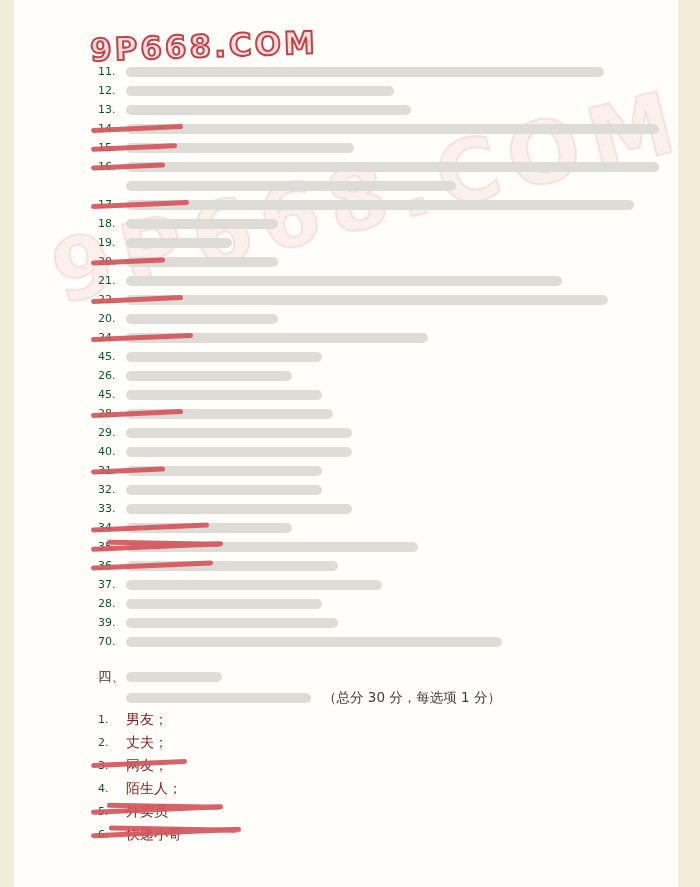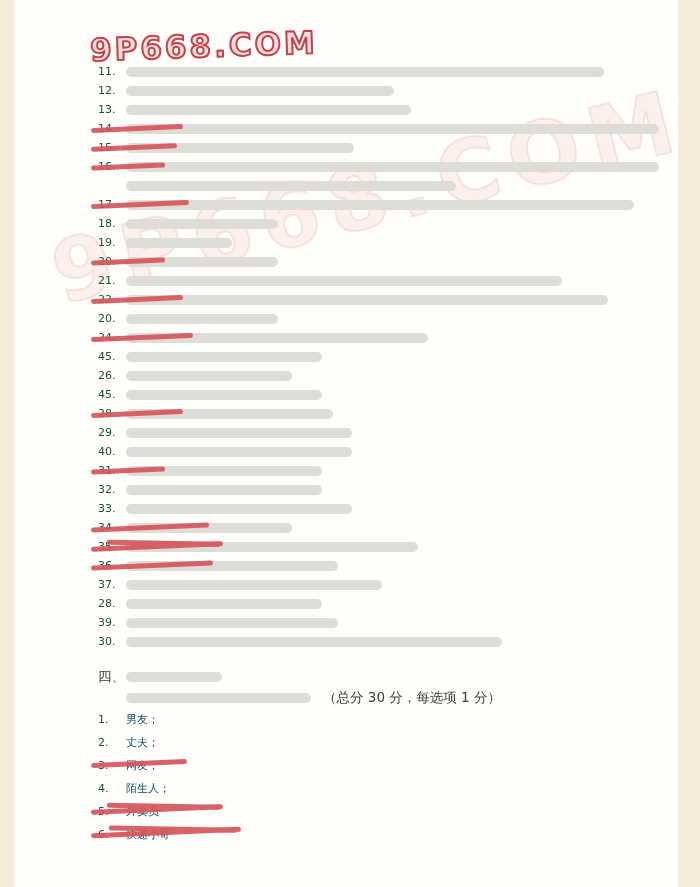--- a/index.html
+++ b/index.html
@@ -49,21 +49,21 @@
     content:"";position:absolute;left:12%;top:-3.5px;width:86%;height:4.5px;
     background:#d4565c;border-radius:4px;transform:rotate(3.5deg);
   }
   .section{position:absolute;left:84px;top:666px;right:28px;}
   .sec-row{position:relative;display:flex;align-items:center;height:21px;}
   .sec-marker{flex:none;width:28px;font-size:13.5px;color:#3d3d3d;}
   .indent{margin-left:28px;}
   .q-row{position:relative;display:flex;align-items:center;height:21px;}
   .score-note{font-size:13.5px;color:#3d3d3d;margin-left:12px;white-space:nowrap;}
   .opt-row{position:relative;display:flex;align-items:center;height:23px;}
-  .opt-label{font-size:11px;color:#0c4a6e;}
+  .opt-label{font-size:14px;color:#7f1d1d;}
 </style>
 </head>
 <body>
 
 <div class="page">
 
   <div class="diag-watermark">9P668.COM</div>
 
   <div class="brand-watermark">9P668.COM</div>
 
@@ -194,21 +194,21 @@
       </div>
       <div class="row">
         <span class="num">28.</span>
         <span class="bar" title="原文为露骨内容，复刻时已用灰色条替代，未转录原文" style="width: 196px;"></span>
       </div>
       <div class="row">
         <span class="num">39.</span>
         <span class="bar" title="原文为露骨内容，复刻时已用灰色条替代，未转录原文" style="width: 212px;"></span>
       </div>
       <div class="row">
-        <span class="num">30.</span>
+        <span class="num">70.</span>
         <span class="bar" title="原文为露骨内容，复刻时已用灰色条替代，未转录原文" style="width: 376px;"></span>
       </div>
     </div>
 
   <div class="section">
     <div class="sec-row">
       <span class="sec-marker">四、</span>
       <span class="bar" style="width: 96px;"></span>
     </div>
     <div class="q-row indent">

